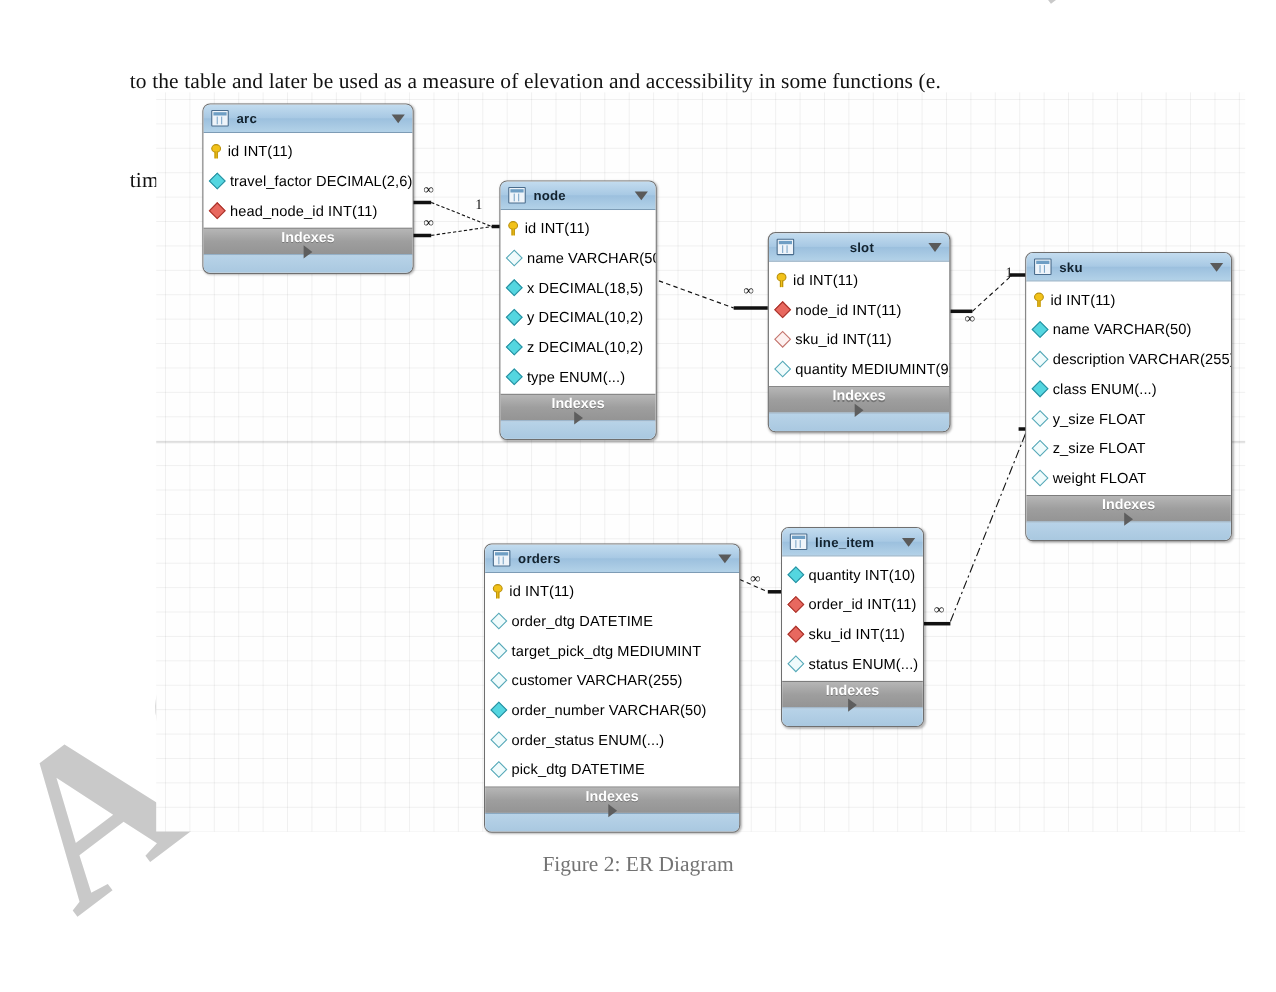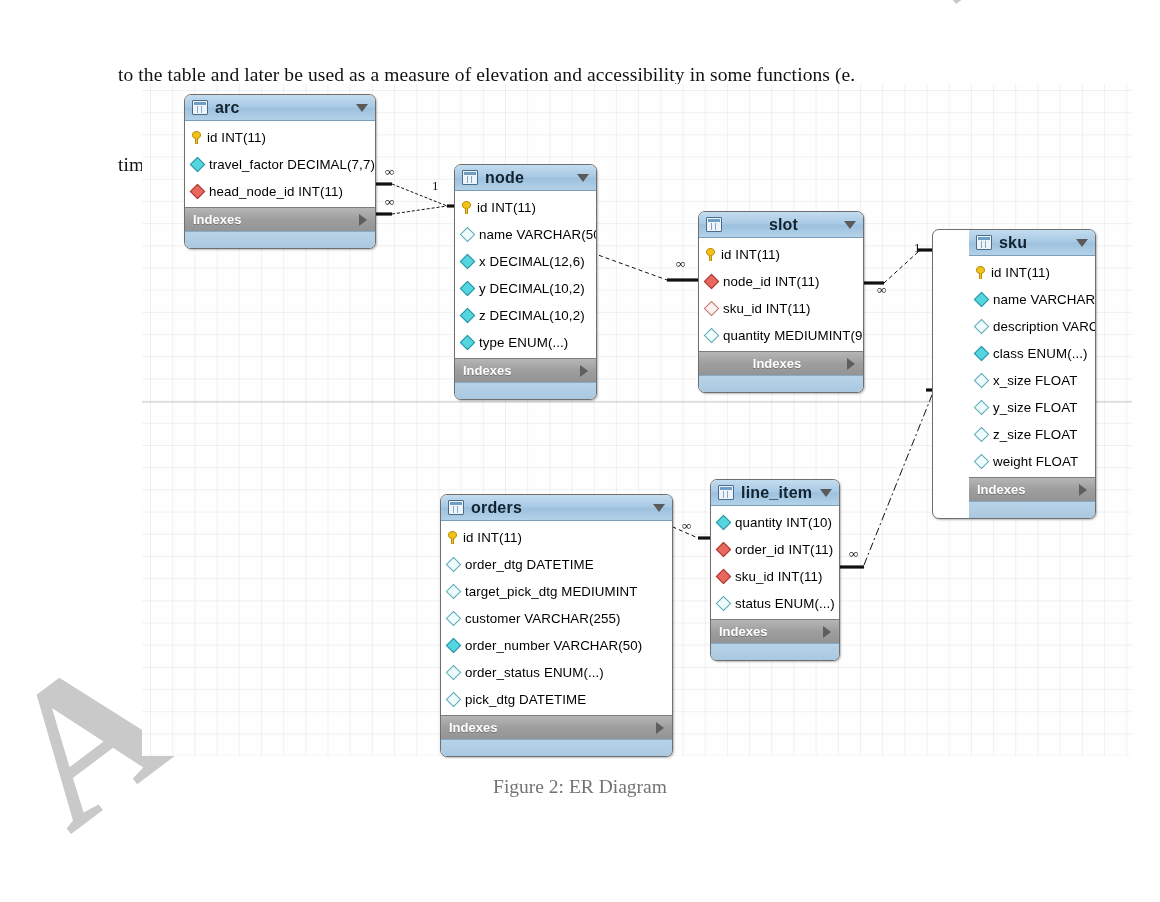--- a/index.html
+++ b/index.html
@@ -130,21 +130,21 @@
     content: "";
     position: absolute;
     left: 4px;
     top: 5px;
     bottom: 1px;
     width: 1px;
     background: #7fa8c9;
     box-shadow: 4px 0 0 #7fa8c9;
   }
   .tbl-title {
-    font-size: 16px;
+    font-size: 12px;
     font-weight: bold;
     color: #12222e;
     letter-spacing: 0.2px;
     flex: 1 1 auto;
     white-space: nowrap;
   }
   .caret-down {
     width: 0; height: 0;
     border-left: 6px solid transparent;
     border-right: 6px solid transparent;
@@ -211,20 +211,21 @@
   .m-dia.filled-red  { background: #e8685f; border-color: #a8342c; }
   .m-dia.hollow-red  { background: #fdf1f0; border-color: #c4756e; }
 
   .tbl-indexes {
     height: 23px;
     display: flex;
     align-items: center;
     padding: 0 8px;
     background: linear-gradient(to bottom, #b6b6b6 0%, #9e9e9e 50%, #949494 100%);
     border-top: 1px solid #7c7c7c;
+    flex-direction: column;
   }
   .idx-label {
     font-size: 13px;
     font-weight: bold;
     color: #ffffff;
     flex: 1 1 auto;
     text-shadow: 0 1px 0 rgba(0,0,0,0.25);
   }
   .caret-right {
     width: 0; height: 0;
@@ -317,21 +318,21 @@
       <span class="tbl-title">arc</span>
       <span class="caret-down"></span>
     </div>
     <div class="tbl-fields">
       <div class="field-row">
         <span class="marker m-key"></span>
         <span class="field-text">id INT(11)</span>
       </div>
       <div class="field-row">
         <span class="marker m-dia filled-cyan"></span>
-        <span class="field-text">travel_factor DECIMAL(7,7)</span>
+        <span class="field-text">travel_factor DECIMAL(2,6)</span>
       </div>
       <div class="field-row">
         <span class="marker m-dia filled-red"></span>
         <span class="field-text">head_node_id INT(11)</span>
       </div>
     </div>
     <div class="tbl-indexes">
       <span class="idx-label">Indexes</span>
       <span class="caret-right"></span>
     </div>
@@ -348,21 +349,21 @@
       <div class="field-row">
         <span class="marker m-key"></span>
         <span class="field-text">id INT(11)</span>
       </div>
       <div class="field-row">
         <span class="marker m-dia hollow-cyan"></span>
         <span class="field-text">name VARCHAR(50)</span>
       </div>
       <div class="field-row">
         <span class="marker m-dia filled-cyan"></span>
-        <span class="field-text">x DECIMAL(12,6)</span>
+        <span class="field-text">x DECIMAL(18,5)</span>
       </div>
       <div class="field-row">
         <span class="marker m-dia filled-cyan"></span>
         <span class="field-text">y DECIMAL(10,2)</span>
       </div>
       <div class="field-row">
         <span class="marker m-dia filled-cyan"></span>
         <span class="field-text">z DECIMAL(10,2)</span>
       </div>
       <div class="field-row">
@@ -401,21 +402,21 @@
         <span class="field-text">quantity MEDIUMINT(9)</span>
       </div>
     </div>
     <div class="tbl-indexes">
       <span class="idx-label">Indexes</span>
       <span class="caret-right"></span>
     </div>
     <div class="tbl-footer"></div>
   </div>
 
-  <div class="er-table" id="tbl-sku" style="left:790px; top:145px; width:164px;padding-left:36px;">
+  <div class="er-table" id="tbl-sku" style="left:790px; top:145px; width:188px;">
     <div class="tbl-header">
       <span class="tbl-icon"></span>
       <span class="tbl-title">sku</span>
       <span class="caret-down"></span>
     </div>
     <div class="tbl-fields">
       <div class="field-row">
         <span class="marker m-key"></span>
         <span class="field-text">id INT(11)</span>
       </div>
@@ -423,24 +424,20 @@
         <span class="marker m-dia filled-cyan"></span>
         <span class="field-text">name VARCHAR(50)</span>
       </div>
       <div class="field-row">
         <span class="marker m-dia hollow-cyan"></span>
         <span class="field-text">description VARCHAR(255)</span>
       </div>
       <div class="field-row">
         <span class="marker m-dia filled-cyan"></span>
         <span class="field-text">class ENUM(...)</span>
-      </div>
-      <div class="field-row">
-        <span class="marker m-dia hollow-cyan"></span>
-        <span class="field-text">x_size FLOAT</span>
       </div>
       <div class="field-row">
         <span class="marker m-dia hollow-cyan"></span>
         <span class="field-text">y_size FLOAT</span>
       </div>
       <div class="field-row">
         <span class="marker m-dia hollow-cyan"></span>
         <span class="field-text">z_size FLOAT</span>
       </div>
       <div class="field-row">

